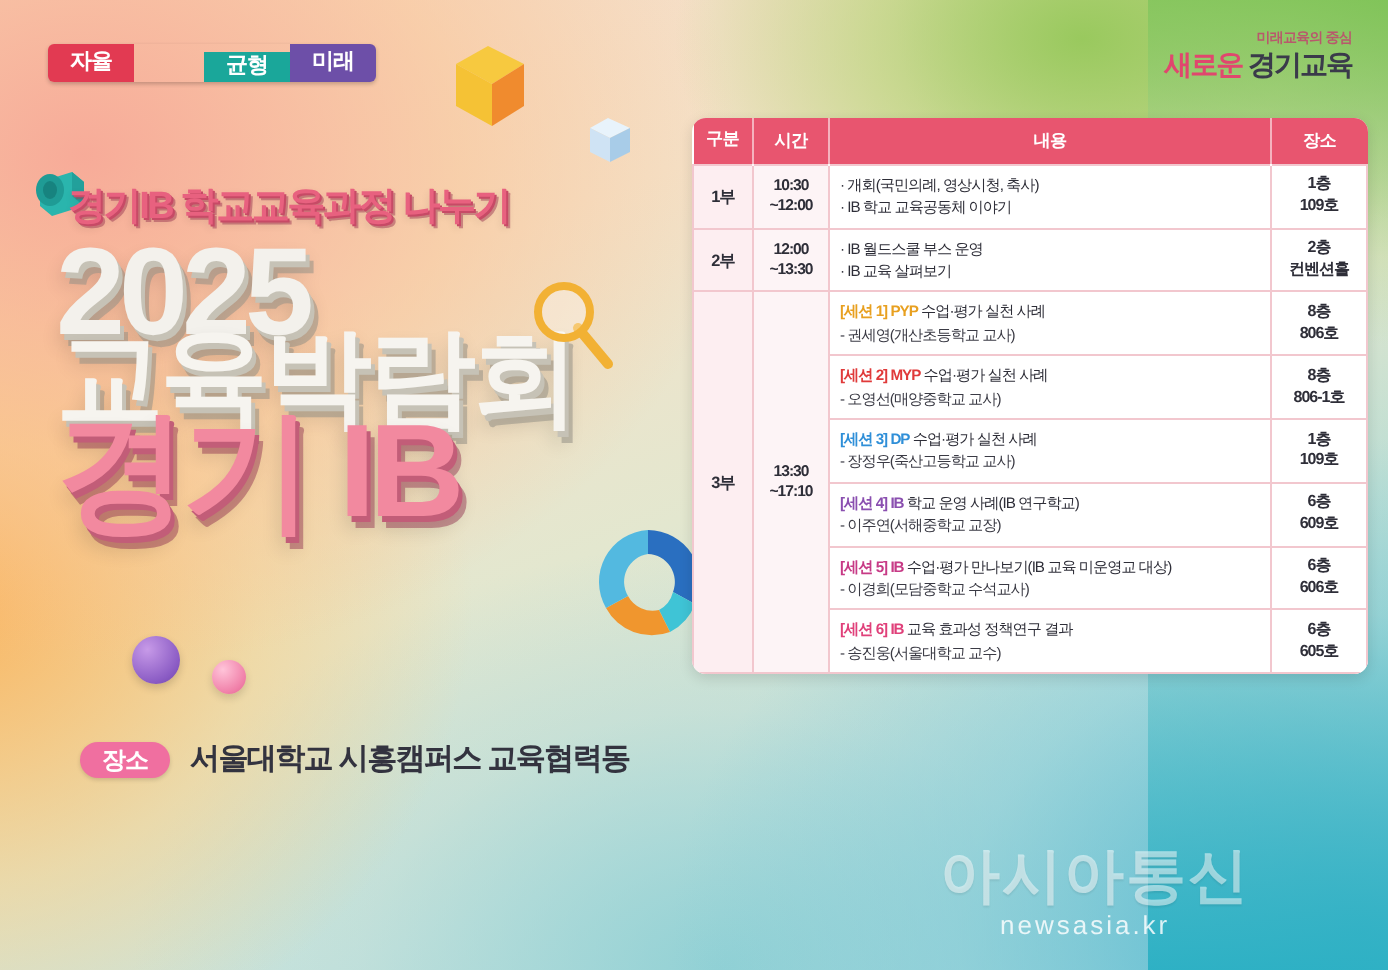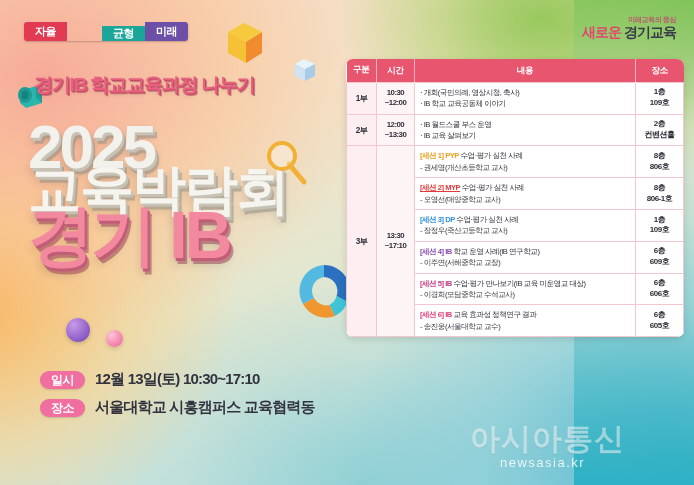--- a/index.html
+++ b/index.html
@@ -55,21 +55,21 @@
   #ring { position: absolute; left: 295px; top: 262px; width: 58px; height: 58px; }
   #ball-purple { position: absolute; left: 66px; top: 318px; width: 24px; height: 24px;
     border-radius: 50%; background: radial-gradient(circle at 32% 28%, #c79ae8, #8a5bc4 70%, #6f44a8);
     box-shadow: 0 2px 4px rgba(0,0,0,.16); }
   #ball-pink { position: absolute; left: 106px; top: 330px; width: 17px; height: 17px;
     border-radius: 50%; background: radial-gradient(circle at 32% 28%, #ffc4d9, #f07fa8 70%, #e0658f);
     box-shadow: 0 2px 4px rgba(0,0,0,.14); }
 
   
   #subtitle {
-    position: absolute; left: 34px; top: 72px;
+    position: absolute; left: 34px; top: 90px;
     font-size: 19px; font-weight: bold; letter-spacing: -1.2px;
     color: #e8617f;
     text-shadow: 1px 1px 0 #c74a66, 2px 2px 0 rgba(160,60,85,.5), 0 2px 4px rgba(0,0,0,.12);
     white-space: nowrap;
   }
 
   
   #title { position: absolute; left: 28px; top: 118px; width: 300px; }
   .t-line { font-weight: bold; letter-spacing: -3px; line-height: .92; white-space: nowrap; }
   #t-year { font-size: 62px; color: #f3f1ec;
@@ -189,24 +189,20 @@
 <svg id="magnifier" viewBox="0 0 44 46">
   <line x1="25" y1="24" x2="40" y2="42" stroke="#f2b134" stroke-width="5" stroke-linecap="round"></line>
   <circle cx="18" cy="16" r="13" fill="rgba(255,255,255,.30)" stroke="#f2b134" stroke-width="4"></circle>
 </svg>
 
 <div id="ball-purple"></div>
 <div id="ball-pink"></div>
 
 <div id="info">
   <div class="info-row">
-    <span class="info-tag">일시</span>
-    <span class="info-val">12월 13일(토) 10:30~17:10</span>
-  </div>
-  <div class="info-row">
     <span class="info-tag">장소</span>
     <span class="info-val">서울대학교 시흥캠퍼스 교육협력동</span>
   </div>
 </div>
 
 <table id="schedule">
   <thead>
     <tr>
       <th class="c-part">구분</th>
       <th class="c-time">시간</th>
@@ -256,21 +252,21 @@
         <div class="nowrap"><span class="sess" style="color: rgb(232, 160, 32);">[세션 1] PYP</span><span> 수업·평가 실천 사례</span></div>
         <div class="body-line2">- 권세영(개산초등학교 교사)</div>
       </td>
       <td class="c-room">
         <div>8층</div>
         <div>806호</div>
       </td>
     </tr>
     <tr>
       <td class="c-body">
-        <div class="nowrap"><span class="sess" style="color: rgb(224, 58, 58); text-decoration: underline;">[세션 2] MYP</span><span> 수업·평가 실천 사례</span></div>
+        <div class="nowrap"><span class="sess" style="color: rgb(224, 58, 58);">[세션 2] MYP</span><span> 수업·평가 실천 사례</span></div>
         <div class="body-line2">- 오영선(매양중학교 교사)</div>
       </td>
       <td class="c-room">
         <div>8층</div>
         <div>806-1호</div>
       </td>
     </tr>
     <tr>
       <td class="c-body">
         <div class="nowrap"><span class="sess" style="color: rgb(47, 143, 216);">[세션 3] DP</span><span> 수업·평가 실천 사례</span></div>

